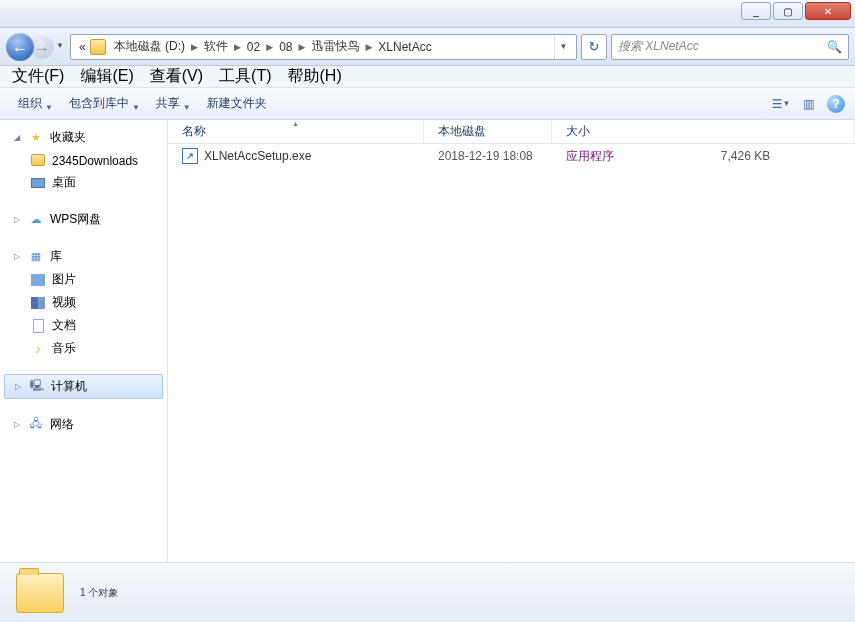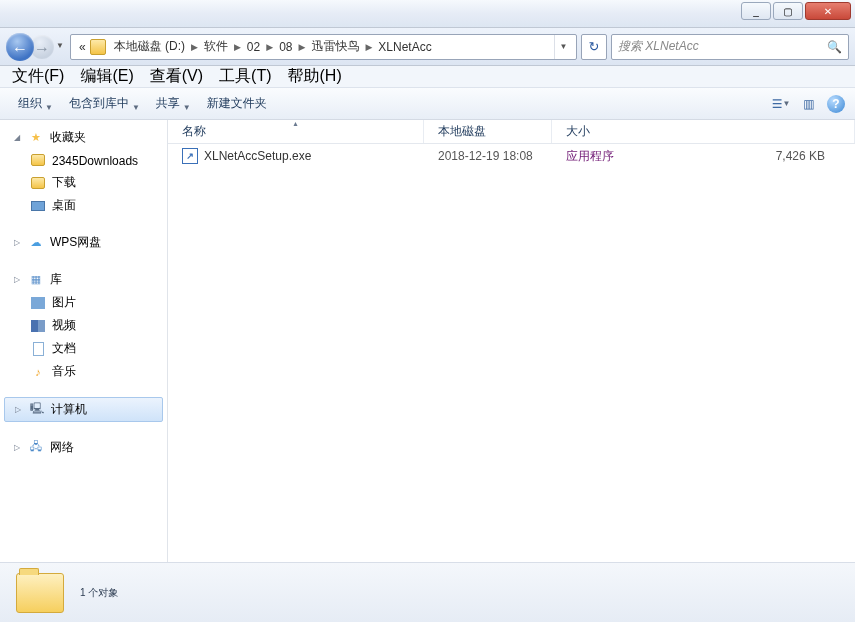--- a/index.html
+++ b/index.html
@@ -58,21 +58,21 @@
     .col-headers { display: flex; height: 24px; border-bottom: 1px solid #e4e8ee; font-size: 12px; color: #1e395b; align-items: center; }
     .col-headers > div { padding-left: 14px; border-right: 1px solid #e8ecf2; height: 100%; display: flex; align-items: center; cursor: pointer; }
     .col-name { width: 256px; } .col-date { width: 128px; } .col-type { width: 114px; } .col-size { flex: 1; }
     .sort-ind { width: 100%; text-align: center; font-size: 8px; color: #6a7a90; position: absolute; top: -1px; left: 0; }
     .col-name { position: relative; }
     .file-rows { flex: 1; overflow: auto; }
     .file-row { display: flex; height: 24px; align-items: center; font-size: 12px; color: #333; }
     .cell-name { width: 256px; padding-left: 14px; display: flex; align-items: center; gap: 6px; }
     .cell-date { width: 128px; padding-left: 14px; color: #555; }
     .cell-type { width: 114px; padding-left: 14px; color: #701a75; }
-    .cell-size { flex: 1; padding-right: 30px; text-align: right; color: #555; }
+    .cell-size { flex: 1; padding-right: 30px; text-align: center; color: #555; }
     .exe-icon { width: 16px; height: 16px; background: #fff; border: 1px solid #3a70b8; display: flex; align-items: center; justify-content: center; color: #3a70b8; font-size: 9px; font-weight: bold; }
 
     
     .details-pane { height: 60px; background: linear-gradient(to bottom, #f4f7fb, #e6ecf5); border-top: 1px solid #d8dee8; display: flex; align-items: center; padding: 0 16px; gap: 16px; font-size: 10px; }
     .big-folder { width: 48px; height: 40px; background: linear-gradient(to bottom, #fef0c0, #f6cf5e); border: 1px solid #d4aa3c; border-radius: 3px; position: relative; }
     .big-folder::before { content: ""; position: absolute; top: -6px; left: 2px; width: 18px; height: 6px; background: #f6d97e; border: 1px solid #d4aa3c; border-bottom: none; border-radius: 2px 2px 0 0; }
     .details-text { color: #2a3a50; }
   </style>
 </head>
 <body>
@@ -169,26 +169,20 @@
           <span>收藏夹</span>
         </div>
       <div class="side-item">
           <span class="sicon-sm">
             <span class="ico-fold"></span>
           </span>
           <span>2345Downloads</span>
         </div>
       <div class="side-item">
           <span class="sicon-sm">
-            <span class="ico-fold"></span>
-          </span>
-          <span>下载</span>
-        </div>
-      <div class="side-item">
-          <span class="sicon-sm">
             <span class="ico-desk"></span>
           </span>
           <span>桌面</span>
         </div>
     </div>
     <div class="side-group">
       <div class="side-head">
           <span class="tri">▷</span>
           <span class="sicon-sm ico-cloud">☁</span>
           <span>WPS网盘</span>

